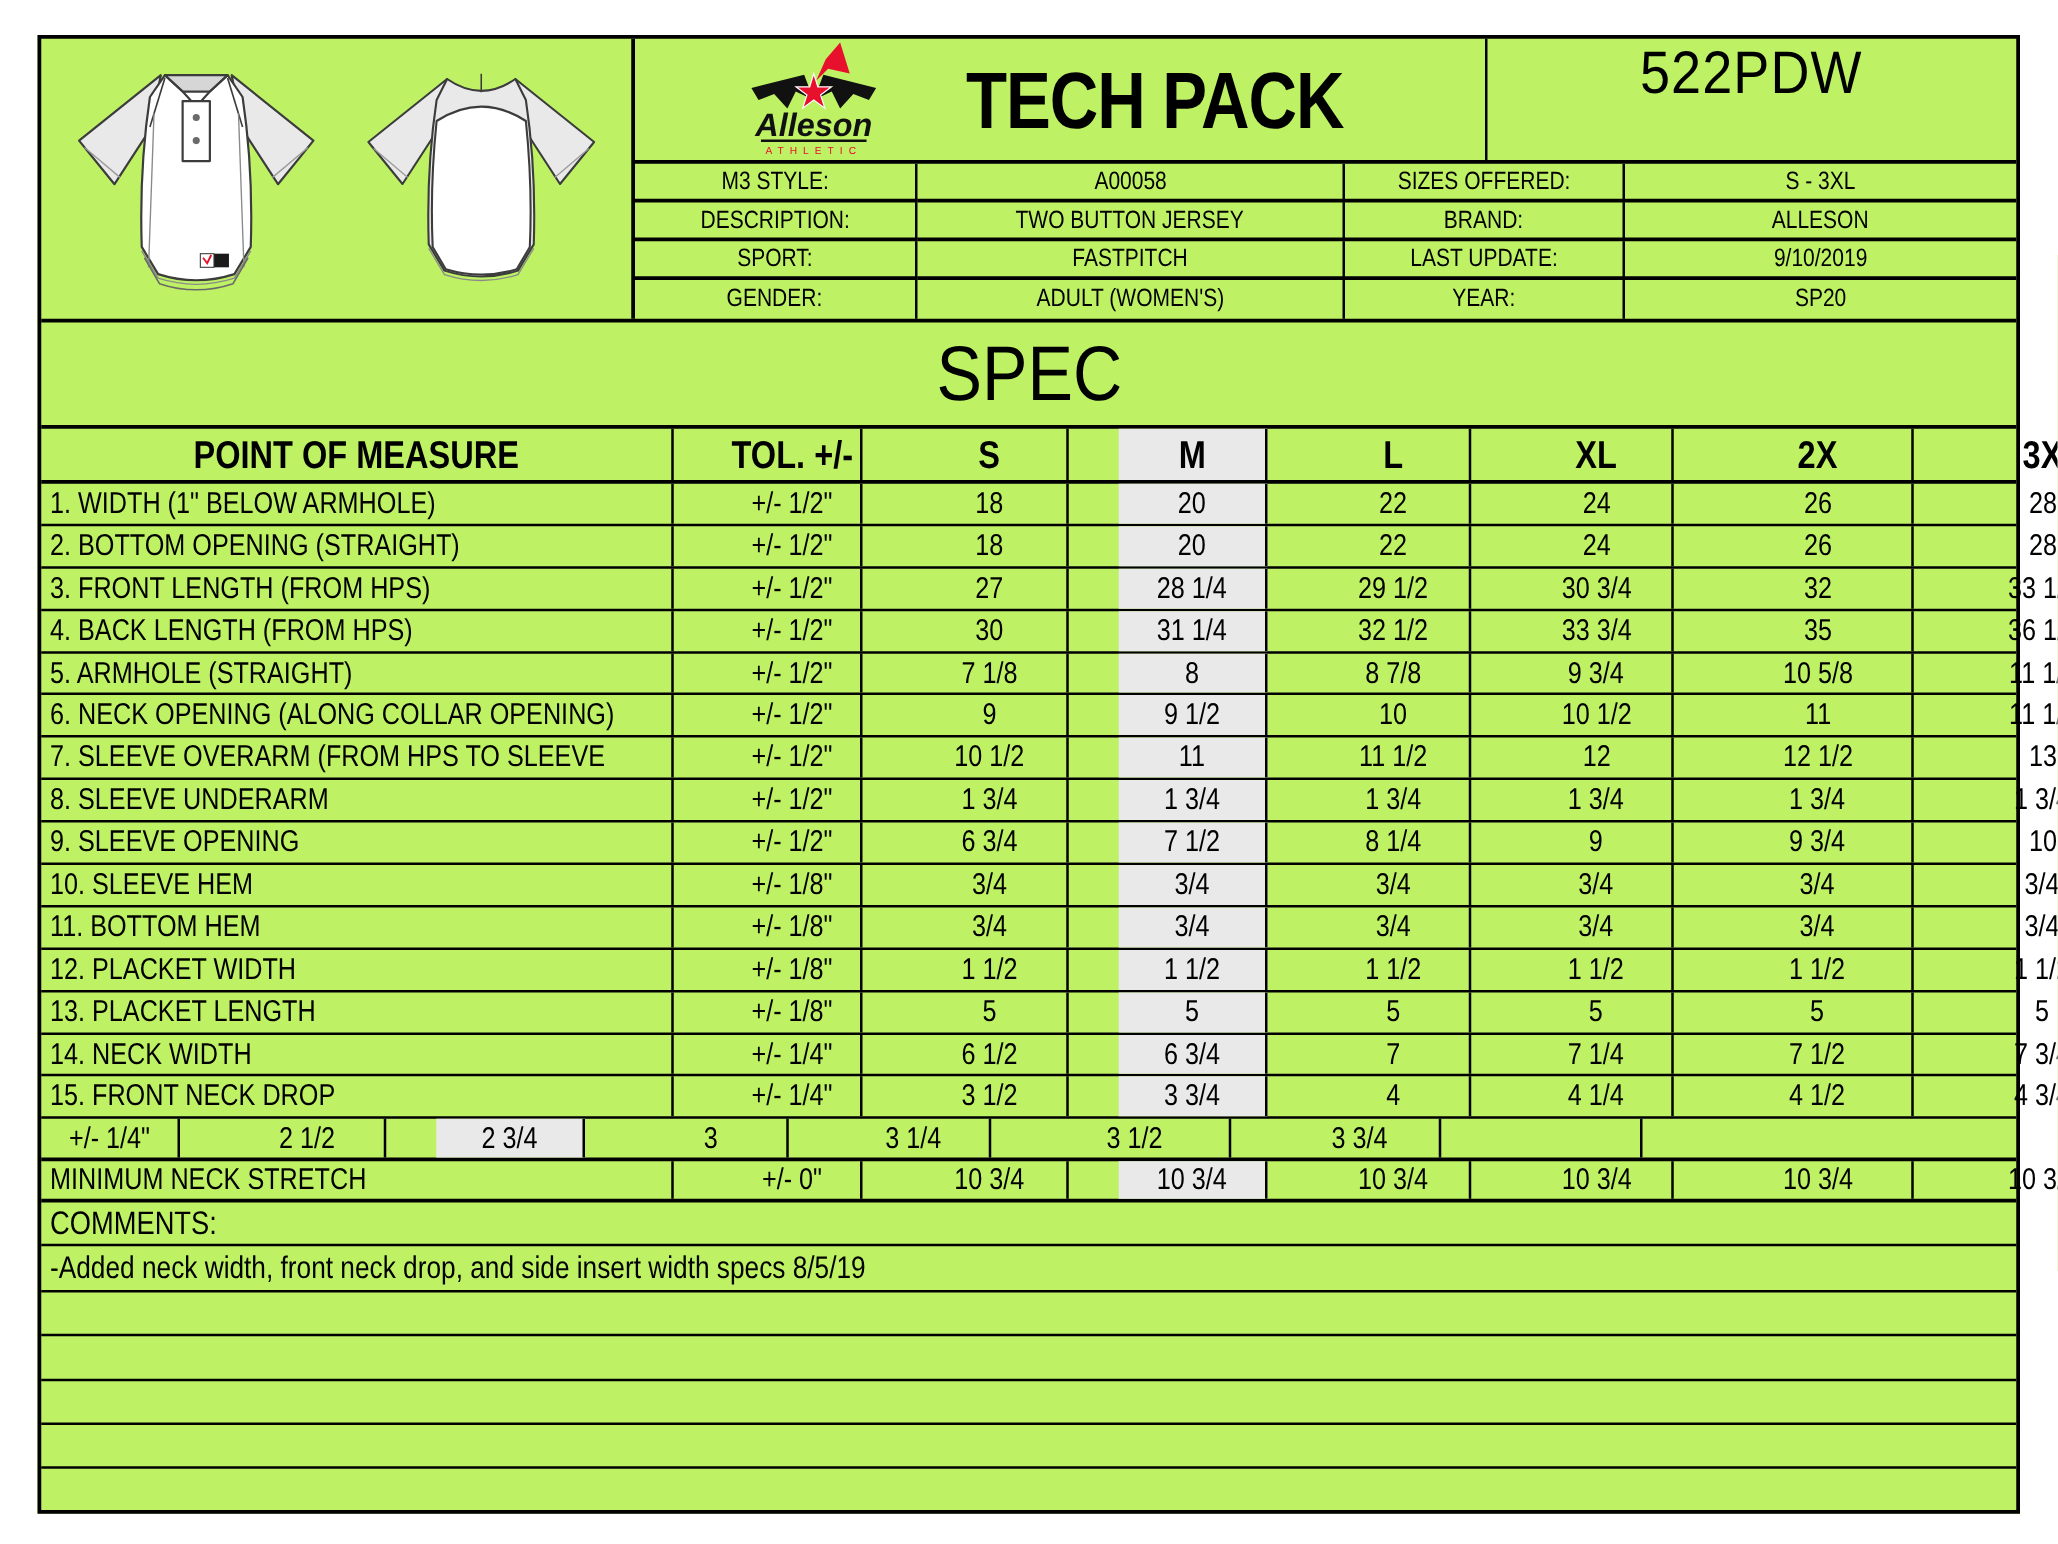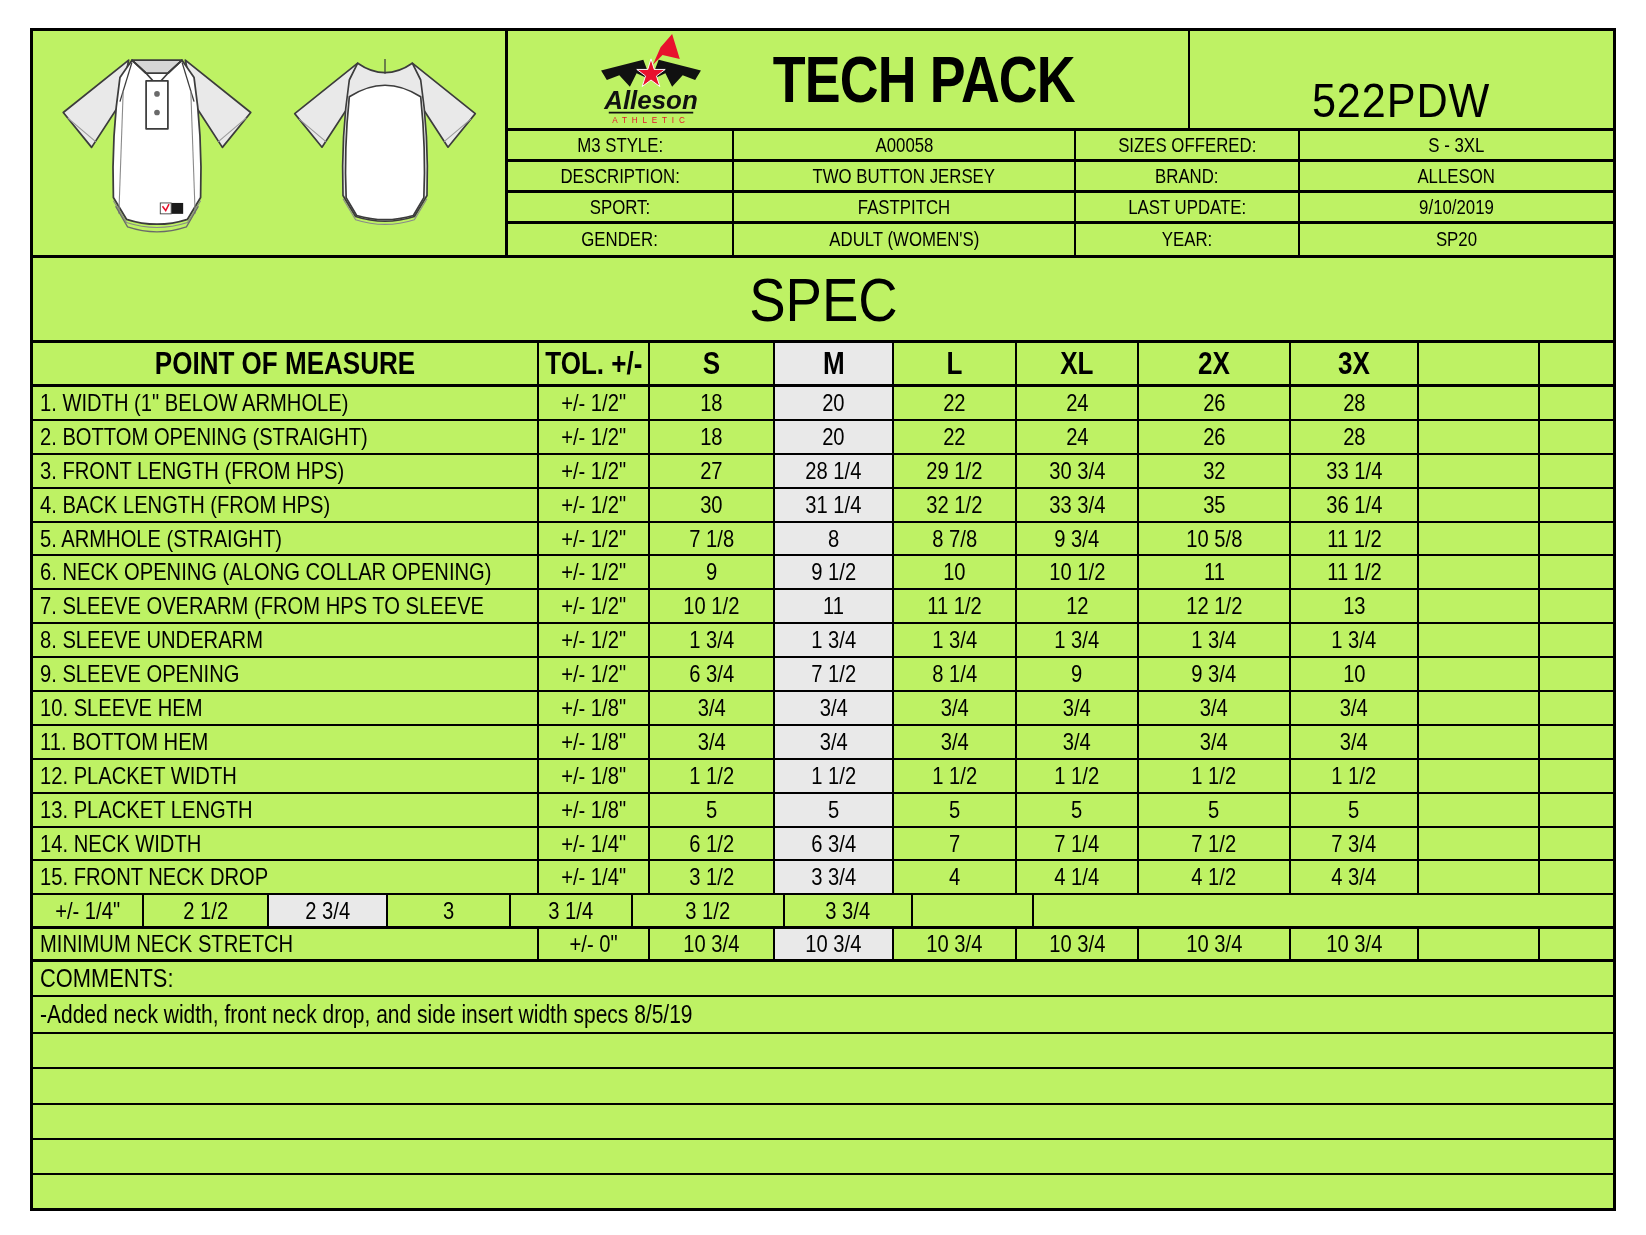--- a/index.html
+++ b/index.html
@@ -15,33 +15,33 @@
   .cx { display:inline-block; transform:scaleX(0.84); transform-origin:center; white-space:nowrap; }
   .cx-l { display:inline-block; transform:scaleX(0.84); transform-origin:left center; white-space:nowrap; }
 
   
   #hdr { height:227px; display:flex; border-bottom:3px solid #000; flex:none; }
   #draw-cell { width:475px; flex:none; border-right:3px solid #000; display:flex; align-items:center; justify-content:center; gap:14px; padding:4px; }
   #hdr-right { flex:1; display:flex; flex-direction:column; }
   #title-row { height:100px; flex:none; display:flex; border-bottom:3px solid #000; }
   #title-cell { width:682px; flex:none; border-right:2px solid #000; display:flex; align-items:center; justify-content:center; gap:34px; }
   #techpack { font-size:64px; font-weight:bold; letter-spacing:-1px; }
-  #style-cell { flex:1; display:flex; align-items:flex-end; justify-content:center; }
+  #style-cell { flex:1; display:flex; align-items:flex-start; justify-content:center; }
   #style-num { font-size:48px; letter-spacing:1px; transform:scaleX(0.9); }
   #info-rows { flex:1; display:grid; grid-template-columns:226px 342px 224px 1fr; grid-auto-rows:1fr; }
   .icell { display:flex; align-items:center; justify-content:center; border-right:2px solid #000; border-bottom:3px solid #000; font-size:20px; overflow:hidden; }
   .icell.c3 { border-right:none; }
   .icell.r3 { border-bottom:none; }
 
   
   #spec-banner { height:85px; flex:none; border-bottom:3px solid #000; display:flex; align-items:center; justify-content:center; }
   #spec-title { font-size:62px; font-weight:500; transform:scaleX(0.88); }
 
   
-  .srow { display:flex; flex:none; border-bottom:2px solid #000; }
+  .srow { display:flex; flex:none; border-bottom:2px solid #000;gap:40px; }
   .srow.hdr-row { height:44px; border-bottom:3px solid #000; }
   .srow.data-row { height:33.9px; }
   .srow.pre-last { border-bottom:3px solid #000; }
   .srow.min-row { height:33px; border-bottom:3px solid #000; }
   .scell { border-right:2px solid #000; display:flex; align-items:center; justify-content:center; overflow:hidden; font-size:24px; }
   .scell.c0 { width:506px; flex:none; justify-content:flex-start; padding-left:7px; }
   .scell.c1 { width:111px; flex:none; }
   .scell.c2 { width:125px; flex:none; }
   .scell.c3 { width:119px; flex:none; }
   .scell.c4 { width:123px; flex:none; }

